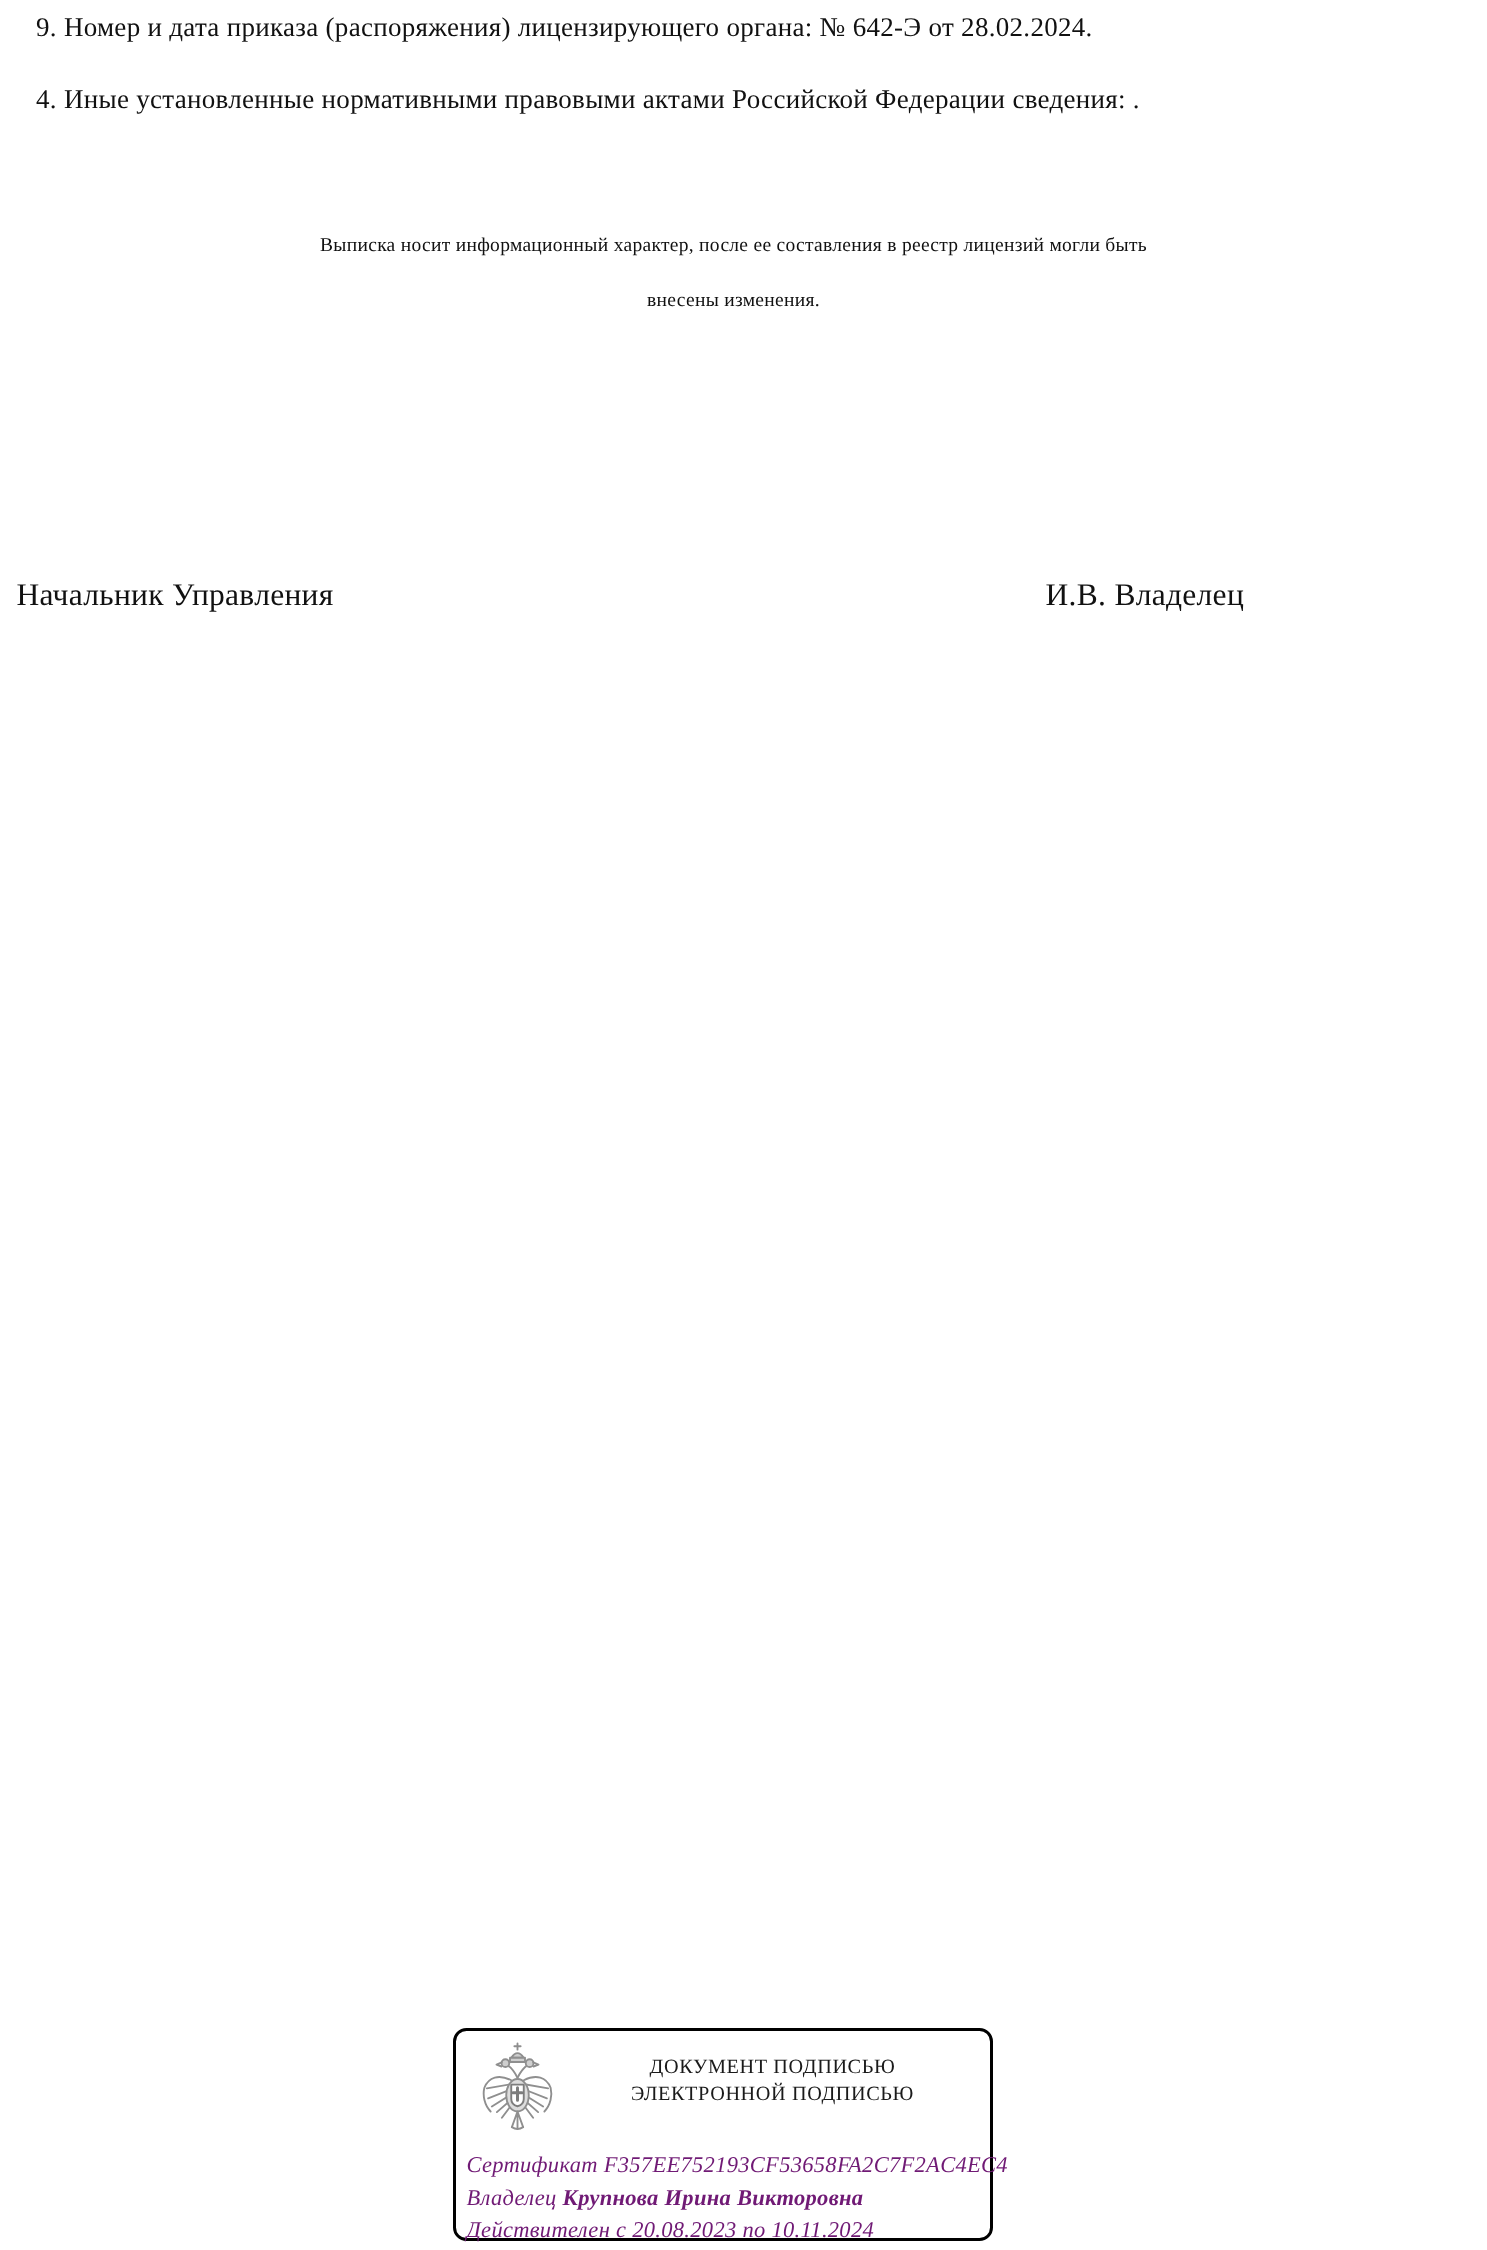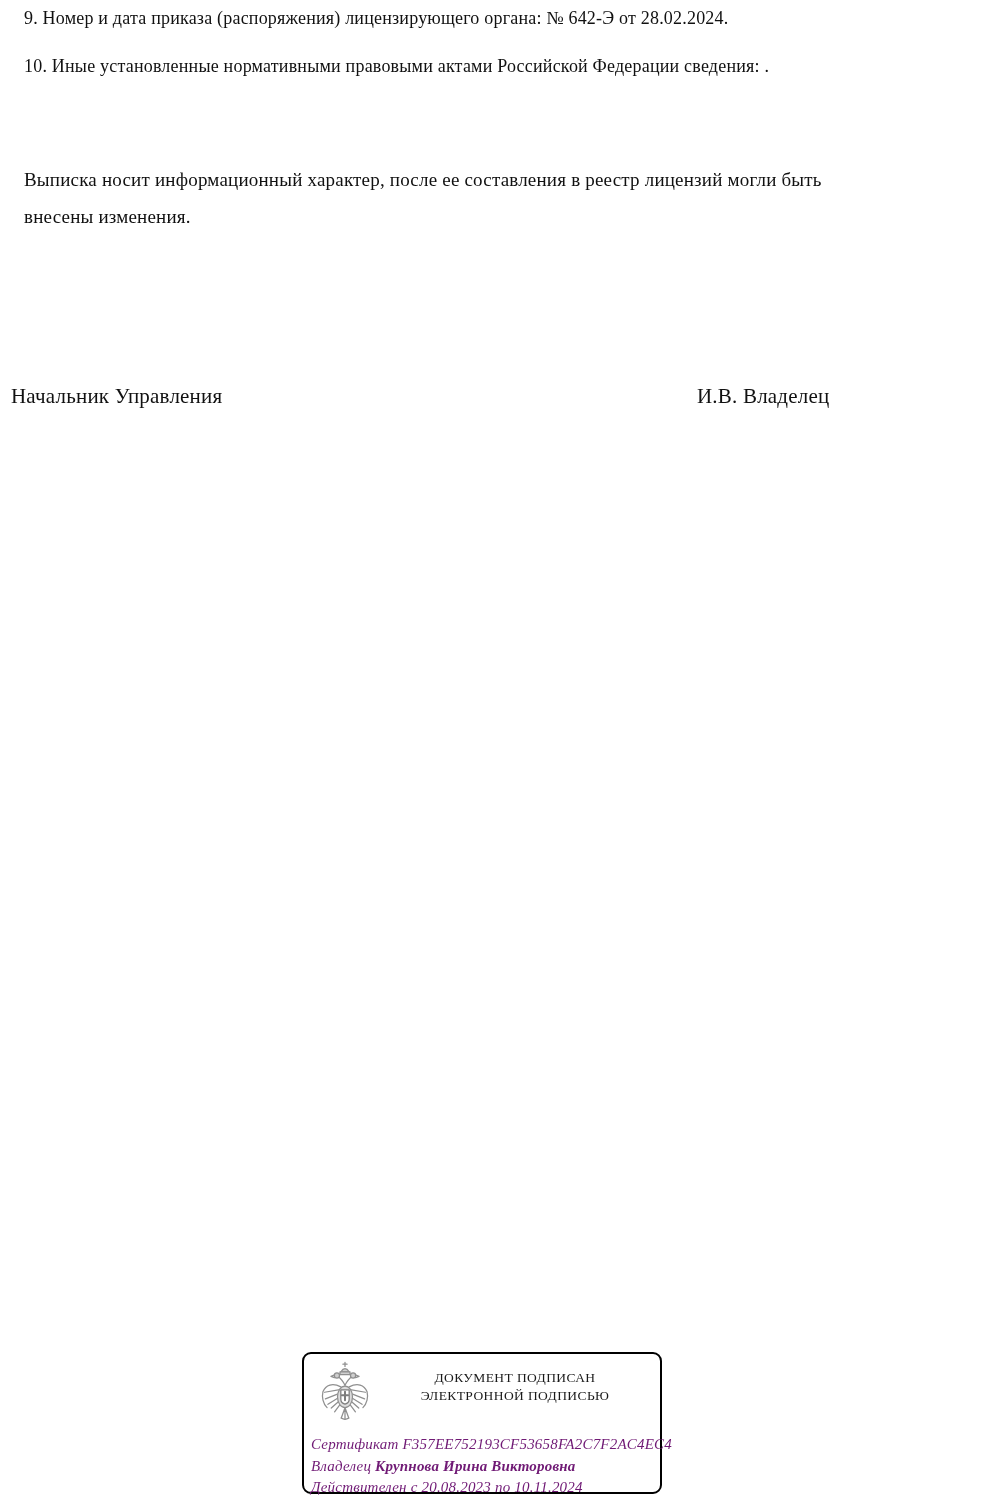--- a/index.html
+++ b/index.html
@@ -22,27 +22,28 @@
     font-size: 18px;
     letter-spacing: 0.2px;
     white-space: nowrap;
     margin: 0;
   }
   .item9 { top: 8px; }
   .item10 { top: 56px; }
   .note {
     position: absolute;
     left: 24px;
-    top: 161px;
+    top: 144px;
     width: 930px;
-    font-size: 19px;
+    font-size: 13px;
     letter-spacing: 0.2px;
     line-height: 37px;
     white-space: pre-line;
     margin: 0;
+    text-align: center;
   }
   .sig-row span {
     position: absolute;
     top: 384px;
     font-size: 21px;
     letter-spacing: 0.2px;
     white-space: nowrap;
   }
   .sig-title { left: 11px; }
   .sig-name  { left: 697px; }
@@ -89,21 +90,21 @@
   }
   .stamp-info b { font-weight: bold; text-align: center; }
 </style>
 </head>
 <body>
 
 <div class="page">
 
   <p class="doc-line item9">9. Номер и дата приказа (распоряжения) лицензирующего органа: № 642-Э от 28.02.2024.</p>
 
-  <p class="doc-line item10">10. Иные установленные нормативными правовыми актами Российской Федерации сведения: .</p>
+  <p class="doc-line item10">4. Иные установленные нормативными правовыми актами Российской Федерации сведения: .</p>
 
   <p class="note">Выписка носит информационный характер, после ее составления в реестр лицензий могли быть
 внесены изменения.</p>
 
   <div class="sig-row">
     <span class="sig-title">Начальник Управления</span>
     <span class="sig-name">И.В. Владелец</span>
   </div>
 
   <div class="stamp">
@@ -141,21 +142,21 @@
 
             <path d="M30 56 L25.5 68.5 M30 56 L30 70 M30 56 L34.5 68.5"></path>
             <path d="M25.5 68.5 Q30 71.5 34.5 68.5"></path>
 
             <path d="M25 34.5 h10 v11.5 q0 4.5 -5 5.8 q-5 -1.3 -5 -5.8 z" fill="#ffffff" stroke="#7d7d7d"></path>
             <path d="M30 37 v10 M26.3 41 h7.4" stroke="#7d7d7d" stroke-width="2.4"></path>
           </g>
         </svg>
       </span>
       <div class="stamp-title">
-        <div>ДОКУМЕНТ ПОДПИСАН</div>
+        <div>ДОКУМЕНТ ПОДПИСЬЮ</div>
         <div>ЭЛЕКТРОННОЙ ПОДПИСЬЮ</div>
       </div>
     </div>
     <div class="stamp-info">
       <div><span>Сертификат</span> <span>F357EE752193CF53658FA2C7F2AC4EC4</span></div>
       <div><span>Владелец</span> <b>Крупнова Ирина Викторовна</b></div>
       <div><span>Действителен</span> <span>с 20.08.2023 по 10.11.2024</span></div>
     </div>
   </div>
 

